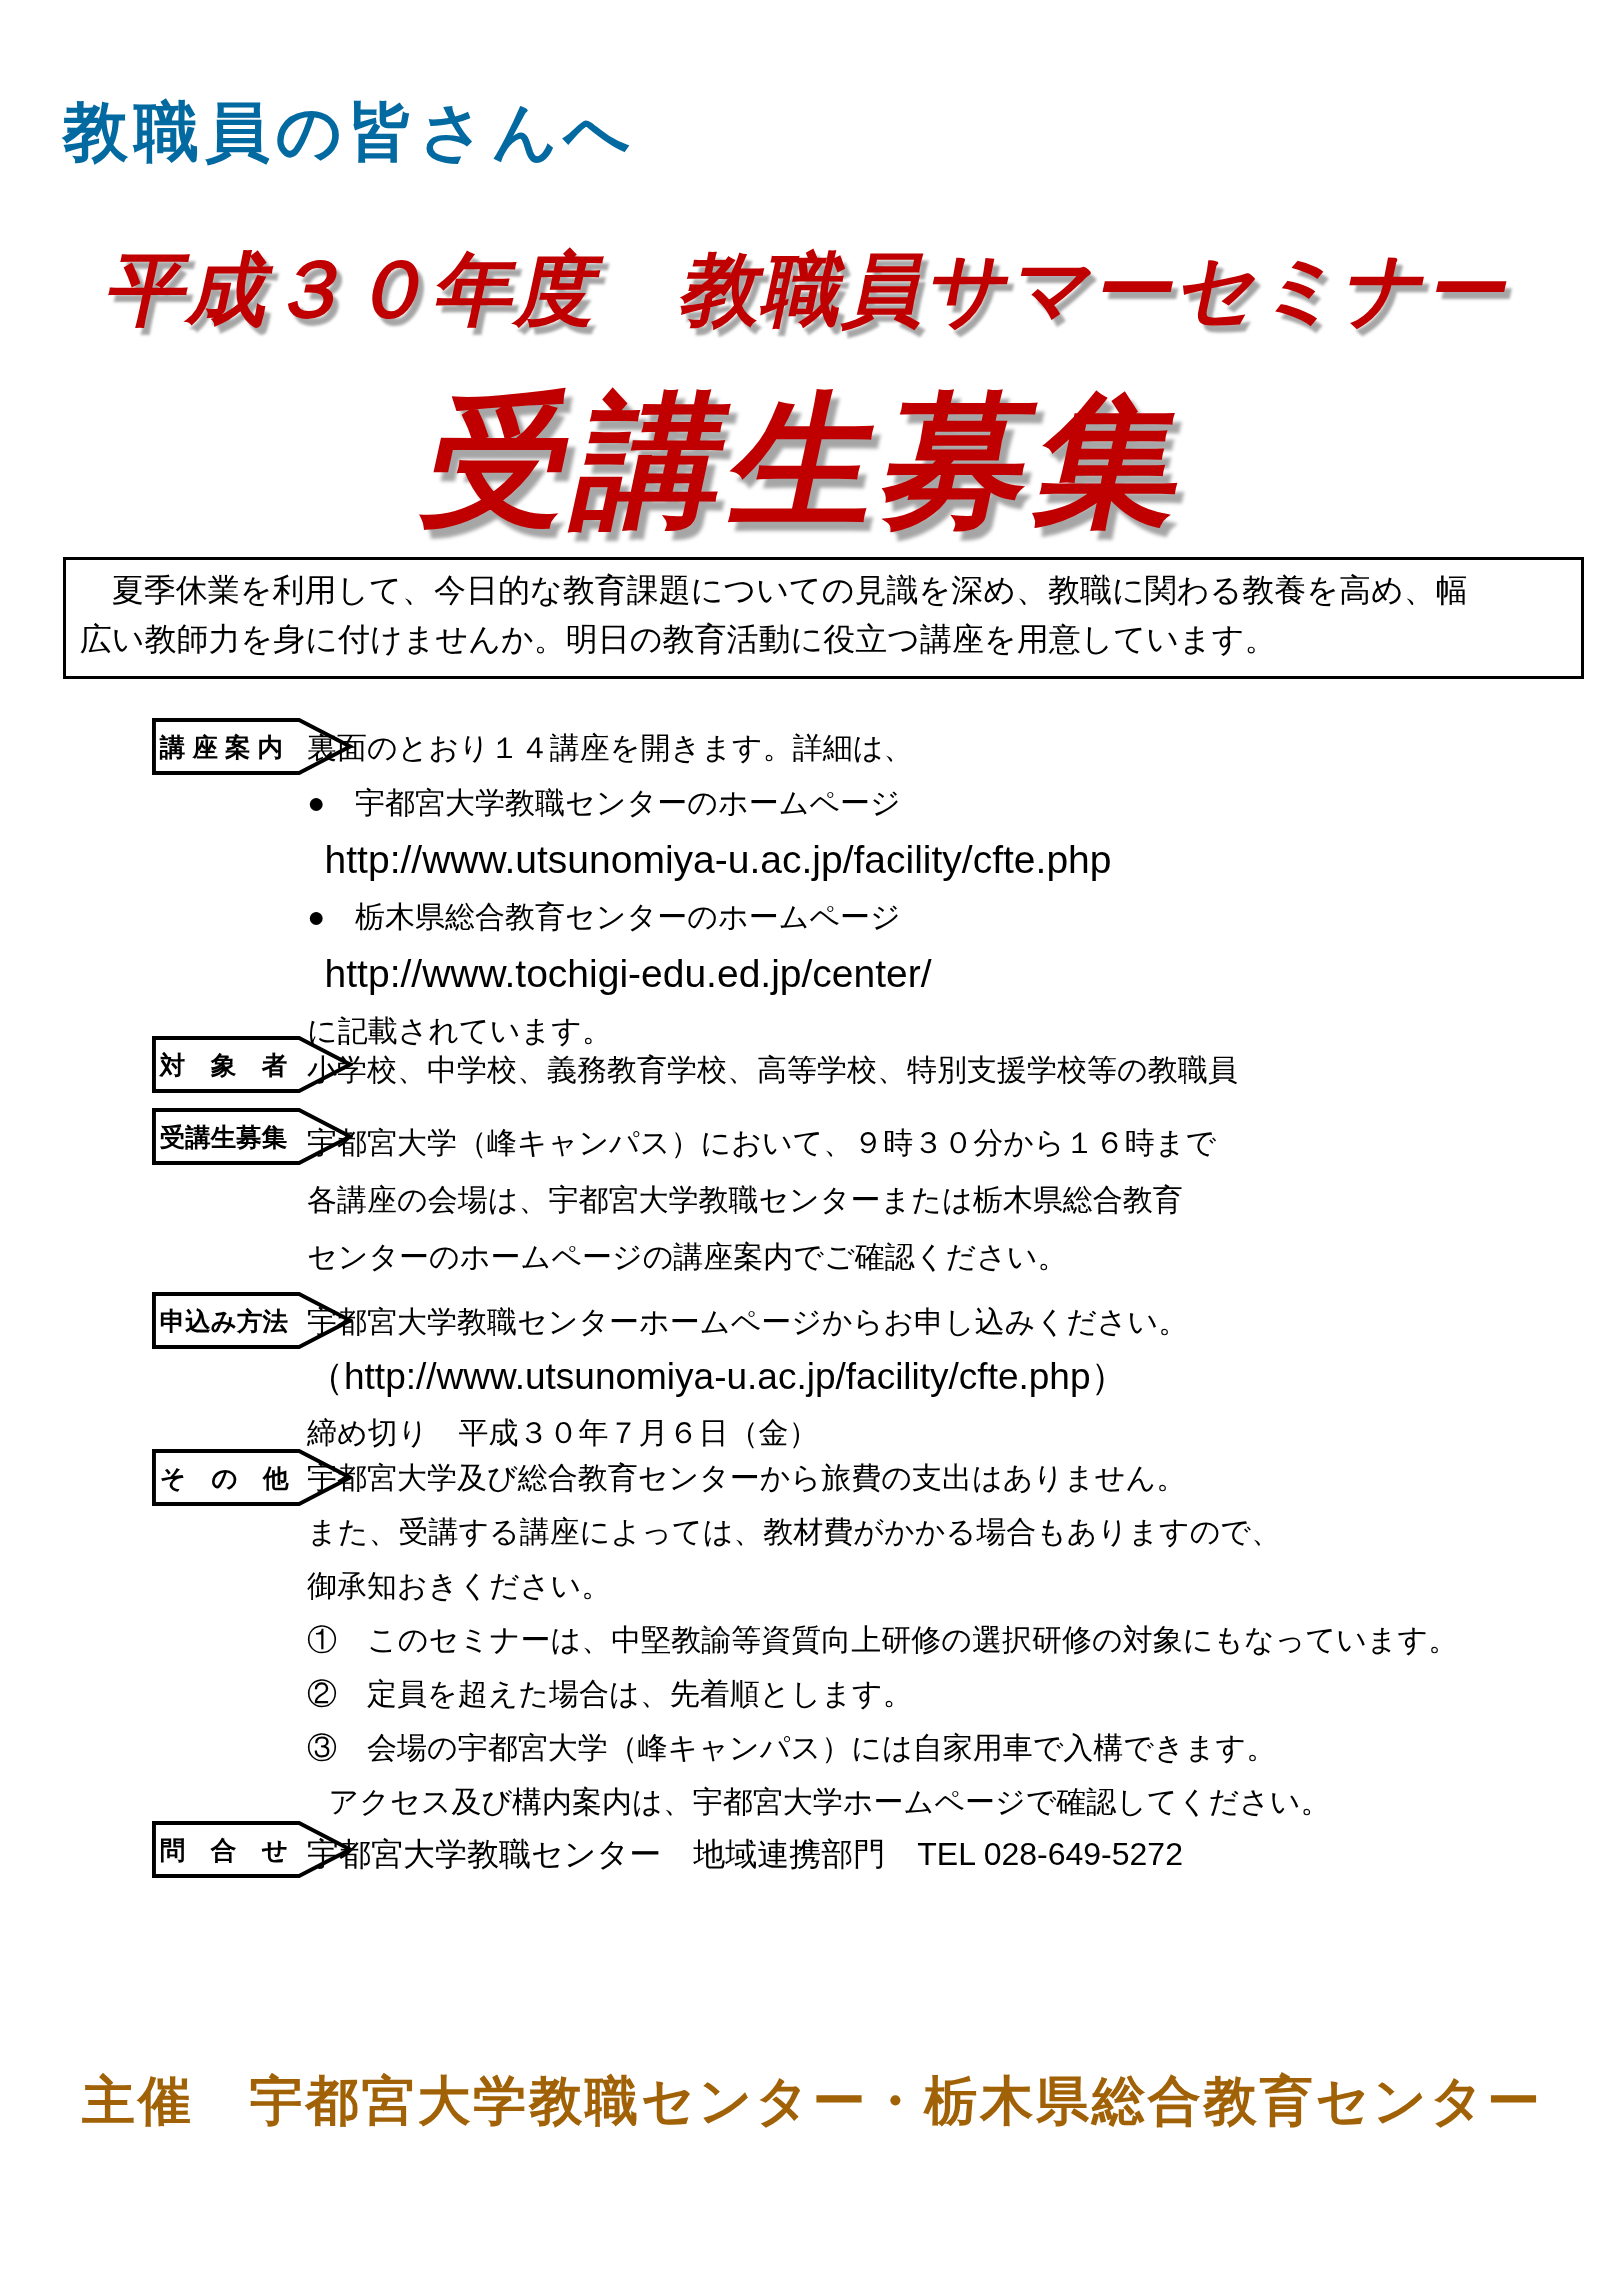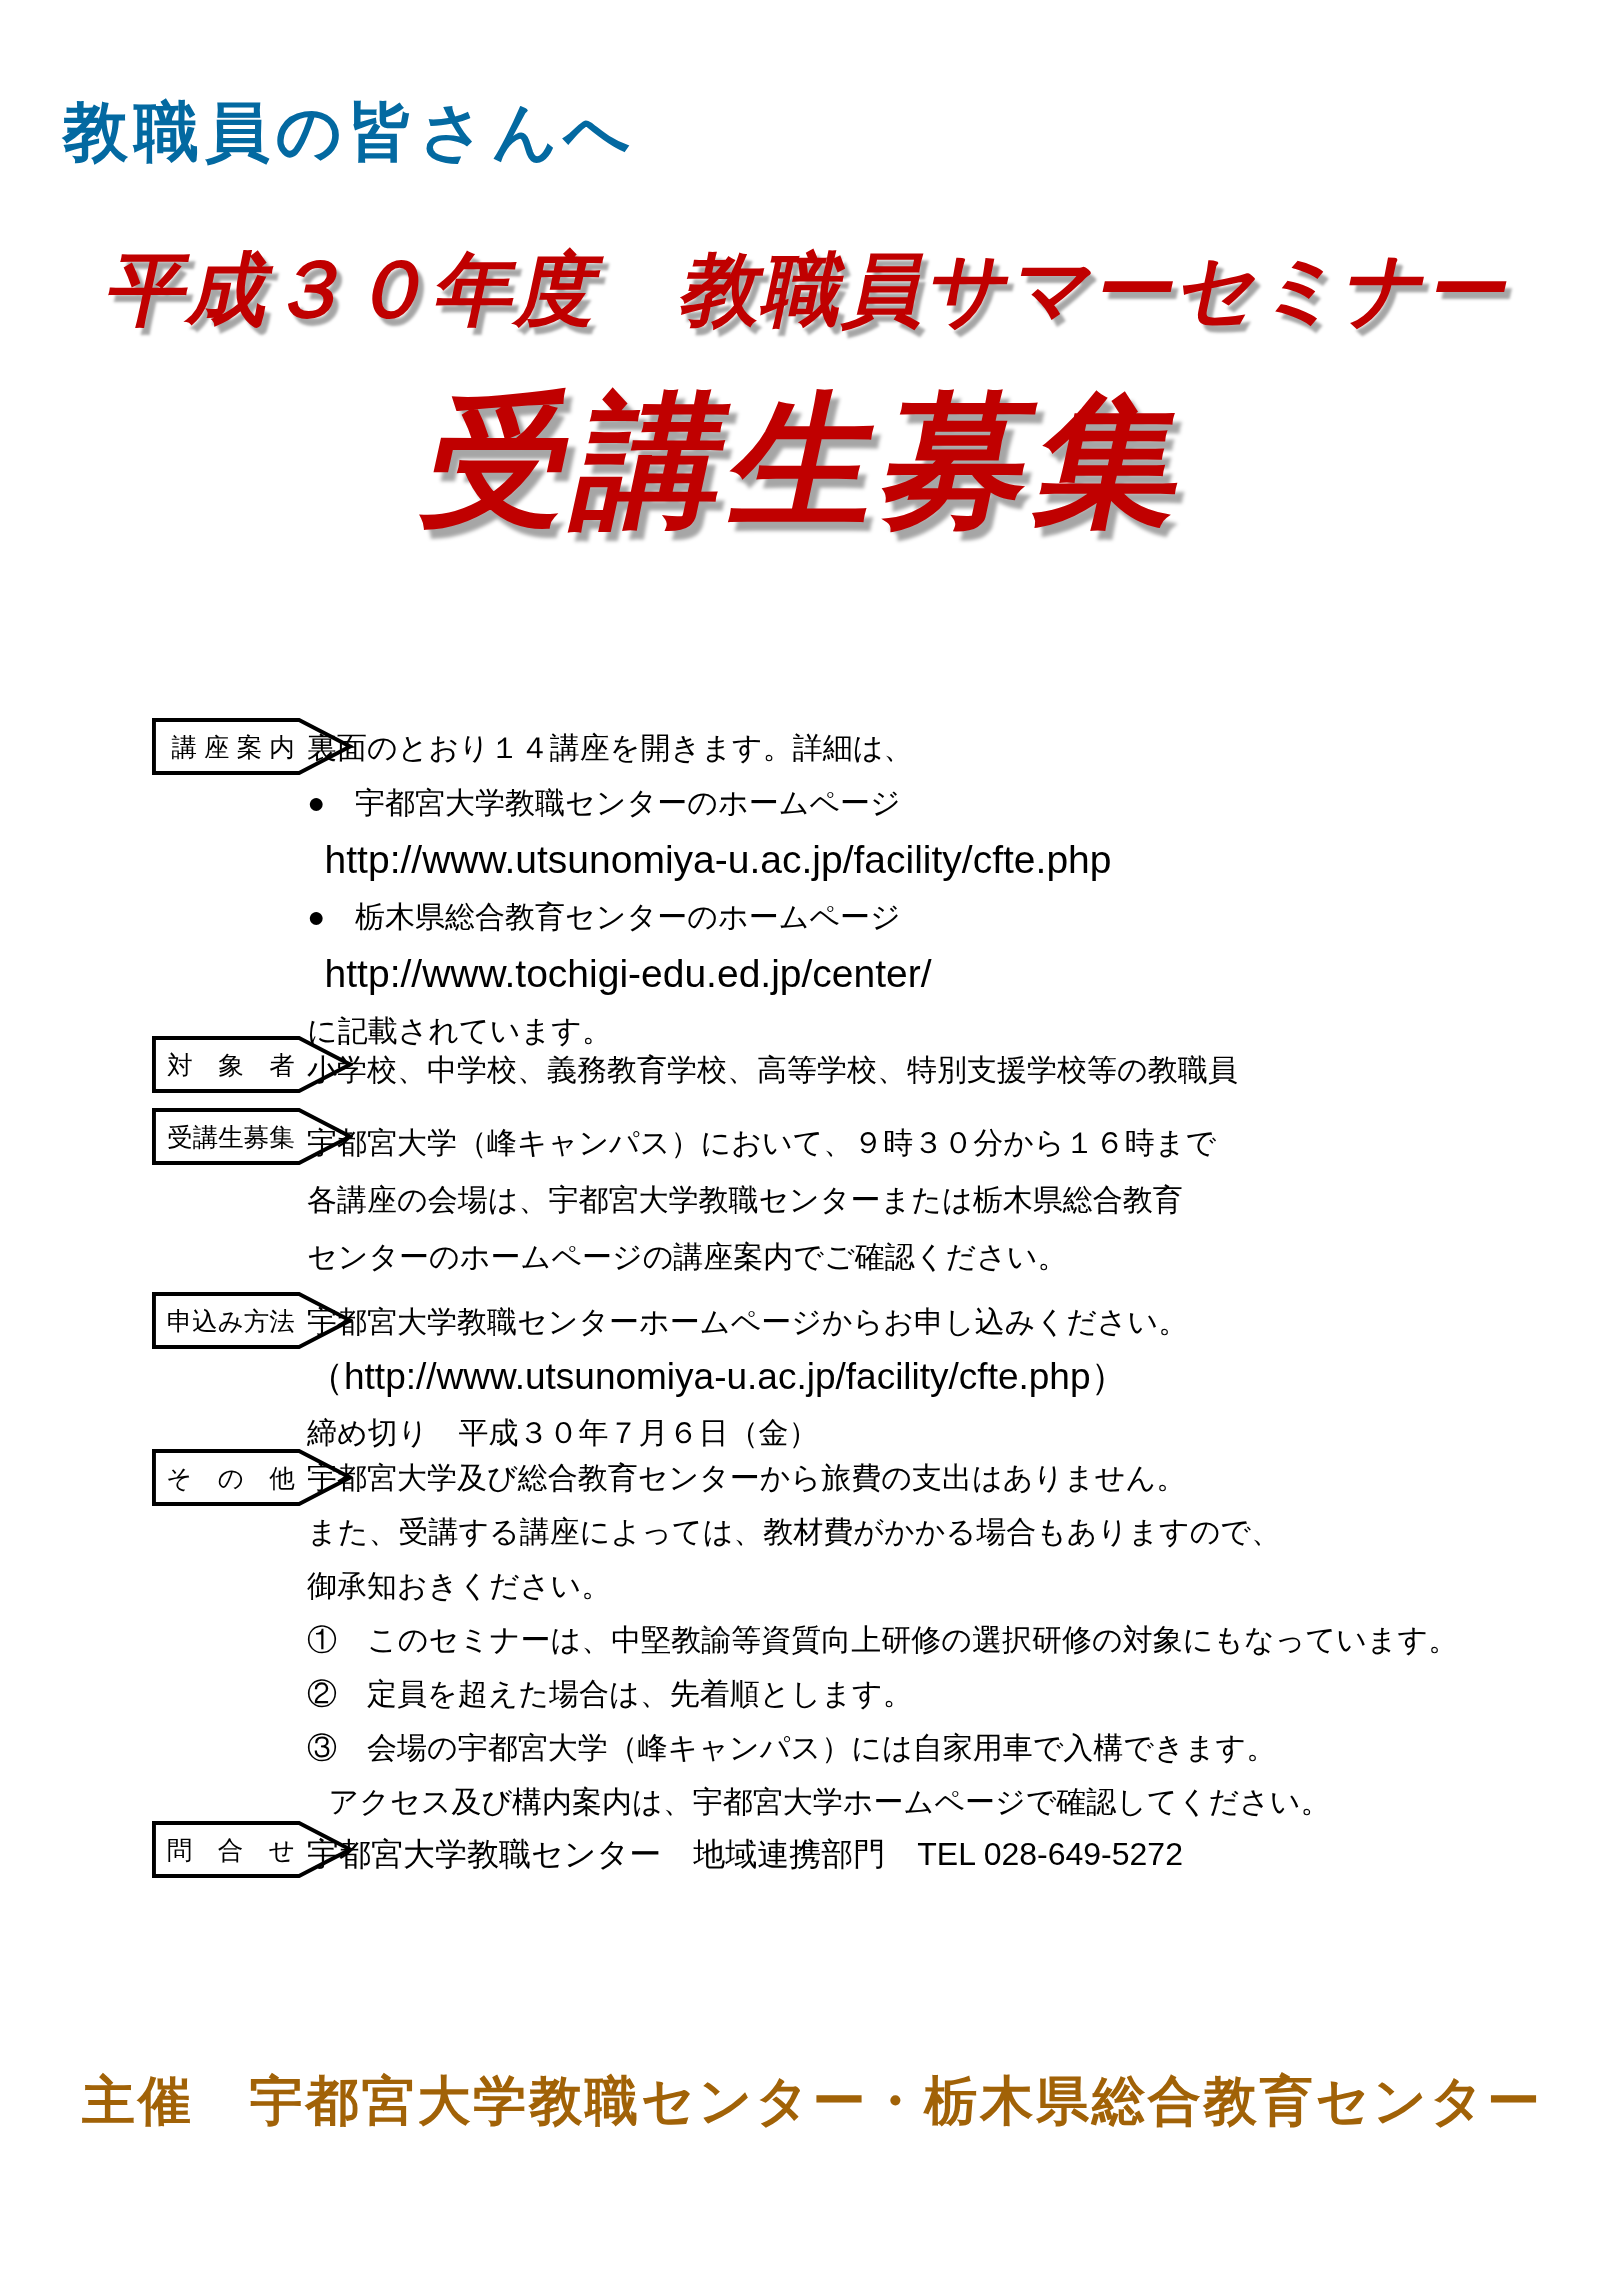--- a/index.html
+++ b/index.html
@@ -27,21 +27,21 @@
   .intro-box {
     position:absolute; left:63px; top:557px; width:1488px; height:110px;
     border:3.9px solid #000; padding:5.9px 13.7px 0 13.7px;
     font-family:"Liberation Serif", serif; font-size:32px; line-height:49px;
   }
   .section { position:absolute; left:152px; }
   .arrow-label { position:absolute; left:0; top:0; width:201px; height:57px; }
   .arrow-label svg { position:absolute; left:0; top:0; }
   .arrow-text {
     position:absolute; left:7.8px; top:50%; transform:translateY(-50%);
-    width:135px; text-align:right; font-weight:normal; font-size:25.5px; white-space:nowrap;
+    width:135px; text-align:left; font-weight:bold; font-size:25.5px; white-space:nowrap;
   }
   .content { position:absolute; left:155px; top:2px; width:1323px; }
   .line { font-size:30px; line-height:55px; white-space:nowrap; font-weight:500; }
   .url-line {
     font-size:39px; line-height:59px; padding-left:17.6px; white-space:nowrap;
     font-weight:400;
   }
   .url-text {
     text-decoration-thickness:2px; text-underline-offset:7.8px;
   }
@@ -59,20 +59,24 @@
 
   <div class="header-note">教職員の皆さんへ</div>
 
   <div class="title-row t1">
     <span class="title1">平成３０年度　教職員サマーセミナー</span>
   </div>
   <div class="title-row t2">
     <span class="title2">受講生募集</span>
   </div>
 
+  <div class="intro-box">
+    <div>　夏季休業を利用して、今日的な教育課題についての見識を深め、教職に関わる教養を高め、幅</div>
+    <div>広い教師力を身に付けませんか。明日の教育活動に役立つ講座を用意しています。</div>
+  </div>
 
   <div class="section" style="top:718px;">
     <div class="arrow-label">
       <svg width="201" height="57" viewBox="0 0 205 58">
         <polygon points="2,2 150,2 202,29 150,56 2,56" fill="#ffffff" stroke="#000000" stroke-width="4"></polygon>
       </svg>
       <span class="arrow-text">講 座 案 内</span>
     </div>
     <div class="content">
       <div class="line">裏面のとおり１４講座を開きます。詳細は、</div>

